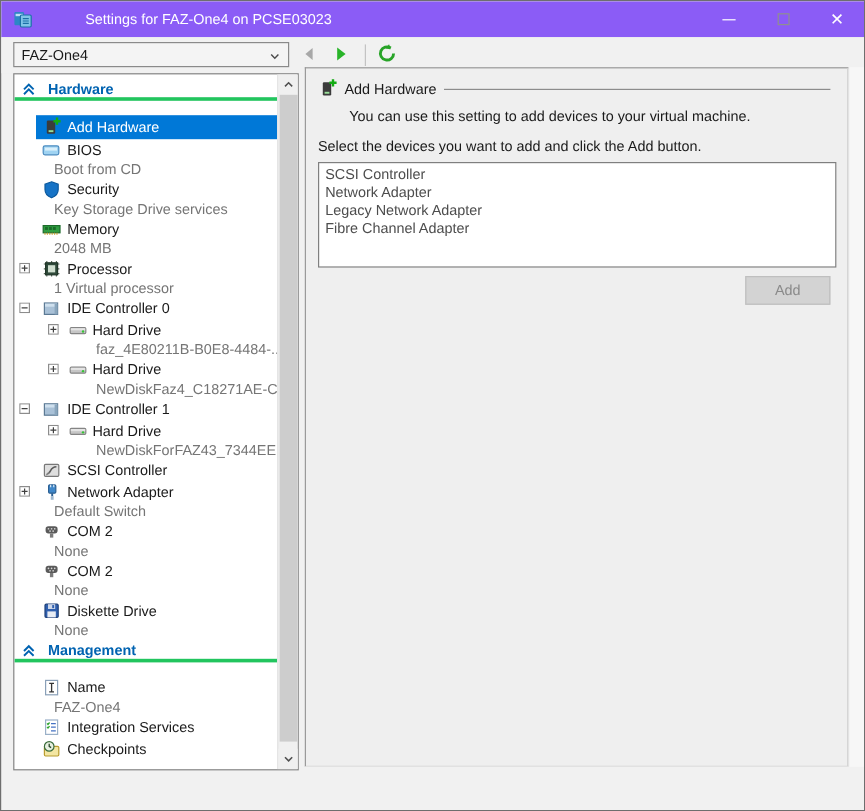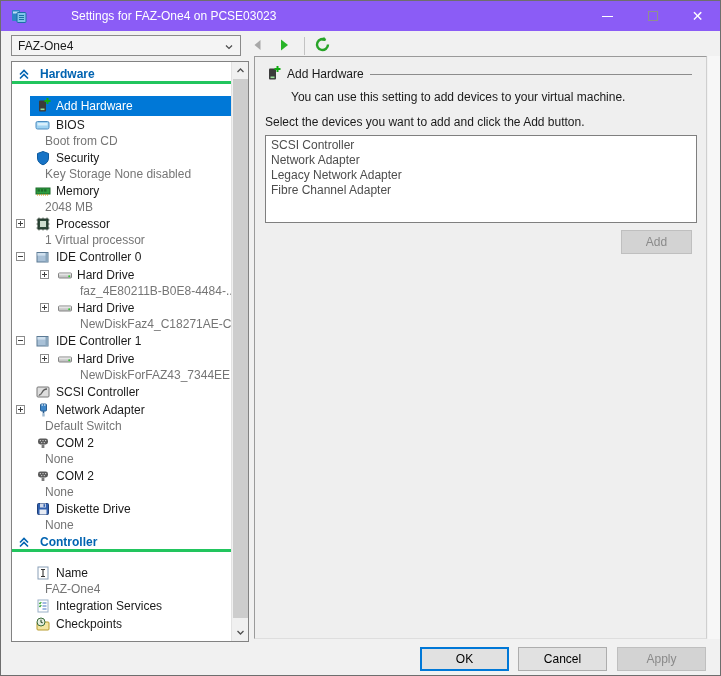--- a/index.html
+++ b/index.html
@@ -160,21 +160,21 @@
         </div>
         <div class="t-sub lvl1">Boot from CD</div>
         <div class="t-item lvl1">
           <span class="t-ico">
             <svg width="16" height="16" viewBox="0 0 16 16">
               <path d="M8 1.5 L13.5 3.5 V8 C13.5 11.5 11 13.8 8 14.8 C5 13.8 2.5 11.5 2.5 8 V3.5 Z" fill="#1673c6" stroke="#0d5a9e"></path>
             </svg>
           </span>
           <span class="t-label">Security</span>
         </div>
-        <div class="t-sub lvl1">Key Storage None disabled</div>
+        <div class="t-sub lvl1">Key Storage Drive services</div>
         <div class="t-item lvl1">
           <span class="t-ico">
             <svg width="16" height="16" viewBox="0 0 16 16">
               <rect x="1" y="5" width="14" height="6" fill="#2f9e41" stroke="#1c6b2a"></rect>
               <rect x="2.5" y="6.2" width="2.4" height="2.4" fill="#1c6b2a"></rect>
               <rect x="5.8" y="6.2" width="2.4" height="2.4" fill="#1c6b2a"></rect>
               <rect x="9.1" y="6.2" width="2.4" height="2.4" fill="#1c6b2a"></rect>
               <path d="M2.5 11 v1.6 M4.5 11 v1.6 M6.5 11 v1.6 M8.5 11 v1.6 M10.5 11 v1.6 M12.5 11 v1.6" stroke="#c9a43a"></path>
             </svg>
           </span>
@@ -350,21 +350,21 @@
           </span>
           <span class="t-label">Diskette Drive</span>
         </div>
         <div class="t-sub lvl1">None</div>
         <div class="t-header">
           <span class="t-chev">
             <svg width="12" height="12" viewBox="0 0 12 12">
               <path d="M2 6.5 L6 2.5 L10 6.5 M2 10.5 L6 6.5 L10 10.5" fill="none" stroke="#0063b1" stroke-width="1.6"></path>
             </svg>
           </span>
-          <span class="t-header-label">Controller</span>
+          <span class="t-header-label">Management</span>
         </div>
         <div class="t-item lvl1">
           <span class="t-ico">
             <svg width="16" height="16" viewBox="0 0 16 16">
               <rect x="3" y="2" width="10" height="12" fill="#ffffff" stroke="#8aa0b8"></rect>
               <path d="M6 4.5 h4 M8 4.5 v7 M6 11.5 h4" fill="none" stroke="#333333" stroke-width="1.1"></path>
             </svg>
           </span>
           <span class="t-label">Name</span>
         </div>
@@ -420,19 +420,14 @@
     <div class="listbox" id="devices">
         <div class="list-item">SCSI Controller</div>
         <div class="list-item">Network Adapter</div>
         <div class="list-item">Legacy Network Adapter</div>
         <div class="list-item">Fibre Channel Adapter</div>
       </div>
     <button class="btn-add" disabled="">Add</button>
   </div>
   <div class="panel-scroll"></div>
 
-  <div class="footer">
-    <button class="btn btn-ok">OK</button>
-    <button class="btn btn-cancel">Cancel</button>
-    <button class="btn btn-apply" disabled="">Apply</button>
-  </div>
 
 </div>
 
 </body></html>

